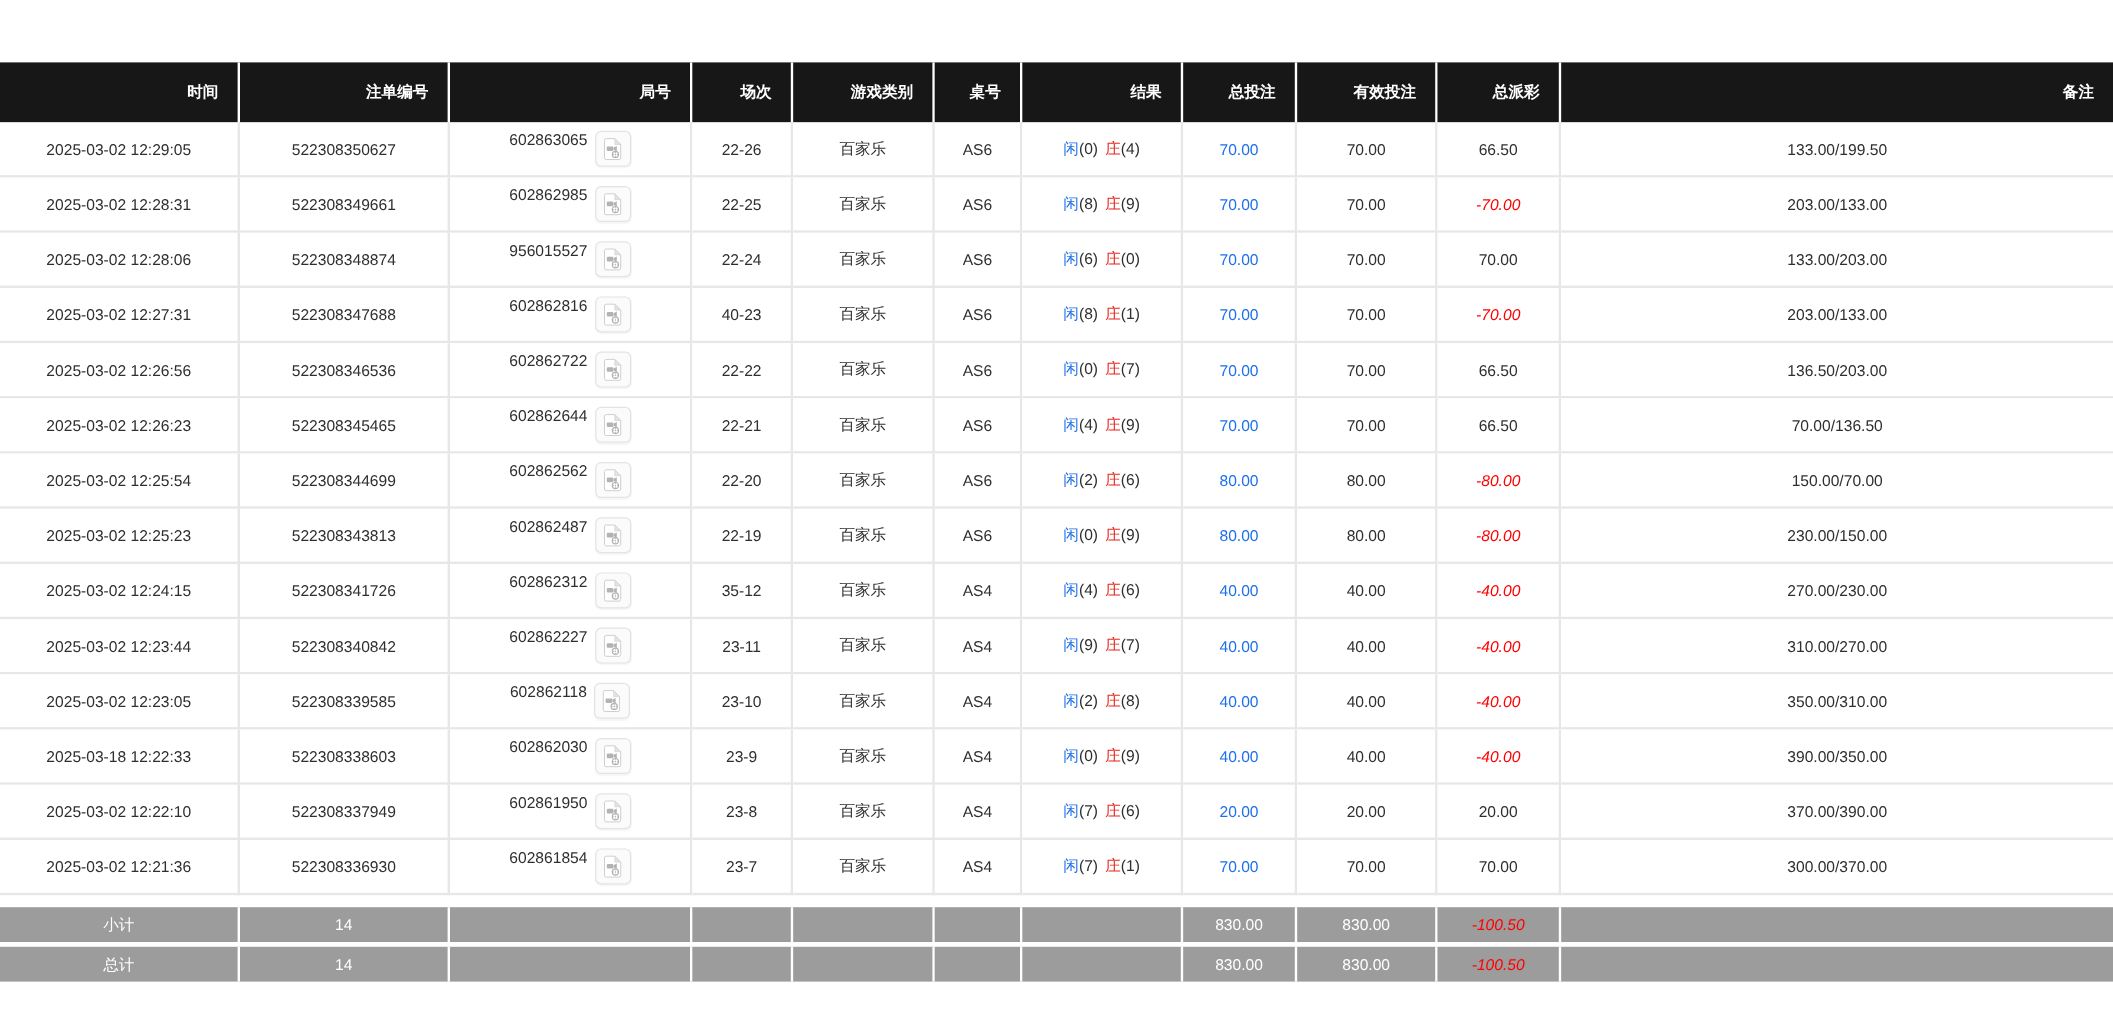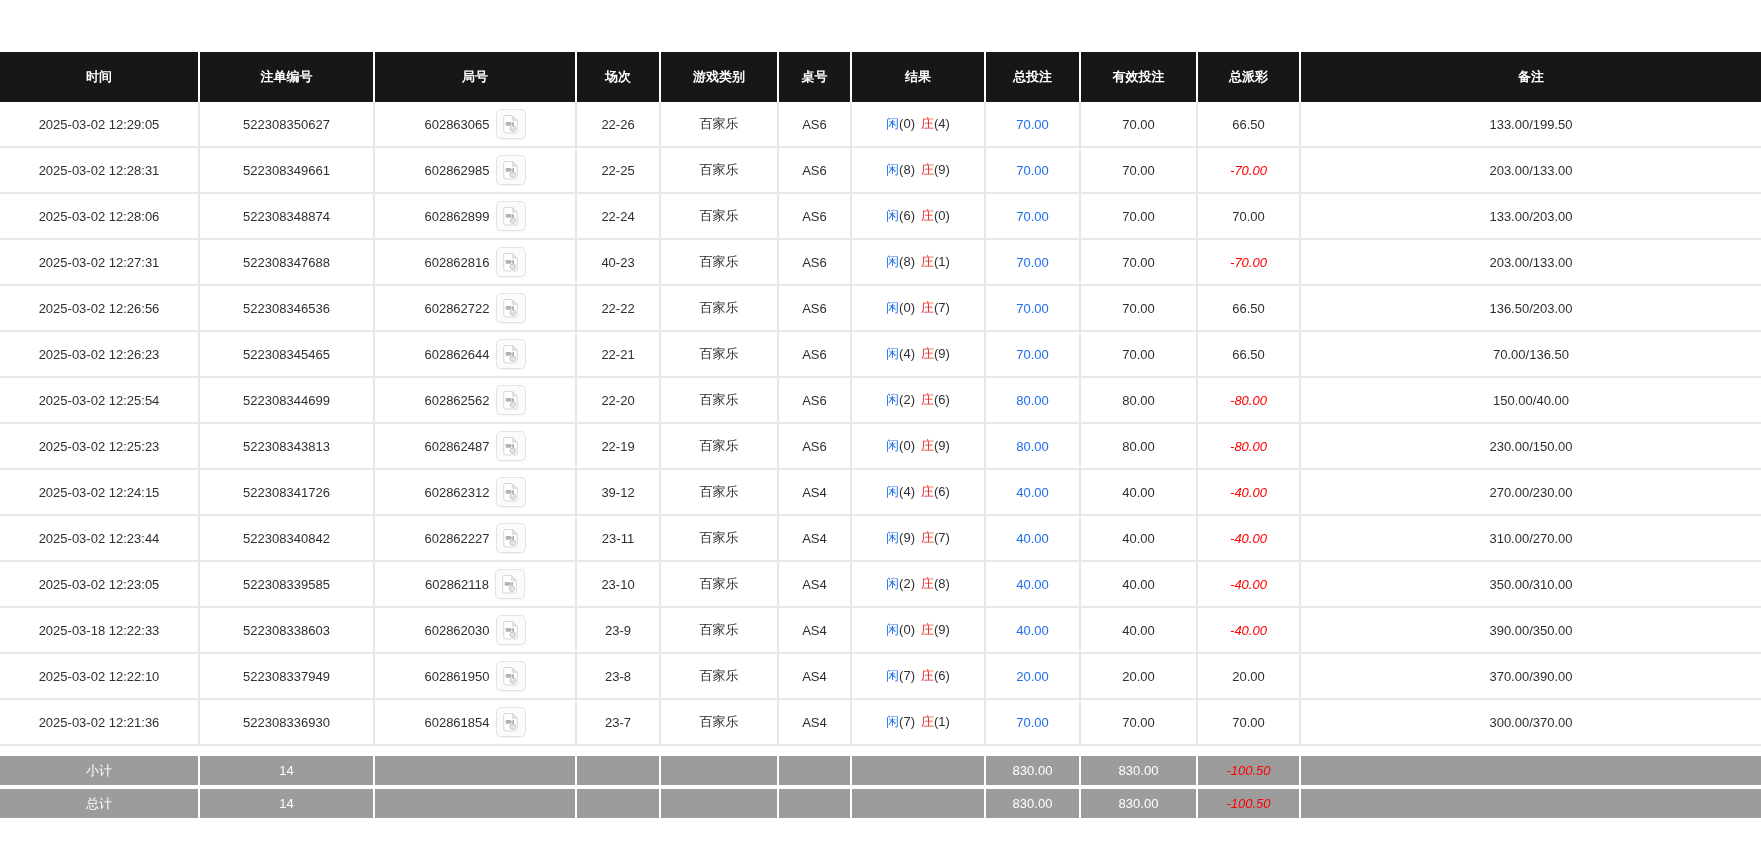--- a/index.html
+++ b/index.html
@@ -15,31 +15,31 @@
   *{box-sizing:border-box;}
   html,body{margin:0;padding:0;}
   body{
     width:1761px;height:851px;background:#ffffff;overflow:hidden;
     font-family:"Liberation Sans","DejaVu Sans",sans-serif;color:var(--text);
   }
   .report{padding-top:52px;}
   table{width:1761px;border-collapse:separate;border-spacing:0;table-layout:fixed;}
   thead th{
     background:var(--header-bg);color:#ffffff;font-weight:bold;font-size:13px;
-    height:30px;border-right:2px solid #ffffff;padding:16px;text-align:center;vertical-align:middle;
+    height:30px;border-right:2px solid #ffffff;padding:16px;text-align:right;vertical-align:middle;
   }
   thead th:last-child{border-right:none;}
   tbody td{
     background:#ffffff;height:46px;text-align:center;vertical-align:middle;
     font-size:13px;padding:0 4px;
     border-right:2px solid var(--grid-line);
     border-bottom:2px solid var(--grid-line);
   }
   tbody td:last-child{border-right:none;margin-left:17px;}
-  .round-wrap{display:inline-flex;align-items:center;gap:6px;}
+  .round-wrap{display:inline-flex;align-items:flex-start;gap:6px;}
   .video-btn{
     width:30px;height:30px;border-radius:5px;border:1px solid #e3e3e3;background:#fbfbfb;
     display:inline-flex;align-items:center;justify-content:center;padding:0;cursor:pointer;
     box-shadow:0 1px 1px rgba(0,0,0,0.04);
   }
   .player{color:var(--player-blue);}
   .banker{color:var(--banker-red);margin-left:6px;}
   .result-num{color:var(--text);}
   .total-bet-link{color:var(--accent-blue);cursor:pointer;}
   .neg{color:var(--negative-red) !important;font-style:italic;}
@@ -157,21 +157,21 @@
       </td>
       <td>70.00</td>
       <td class="check-neg neg">-70.00</td>
       <td>203.00/133.00</td>
     </tr>
         <tr>
       <td>2025-03-02 12:28:06</td>
       <td>522308348874</td>
       <td>
         <span class="round-wrap">
-          <span>602862899</span>
+          <span>956015527</span>
           <button class="video-btn" type="button">
             <svg viewBox="0 0 24 24" width="20" height="20" aria-hidden="true">
               <path d="M5 1.8 h8.6 l5.9 5.9 v13.3 a1.7 1.7 0 0 1 -1.7 1.7 h-12.8 a1.7 1.7 0 0 1 -1.7 -1.7 v-17.5 a1.7 1.7 0 0 1 1.7 -1.7 z" fill="#ffffff" stroke="#cfcfcf" stroke-width="1"></path>
               <path d="M13.6 1.8 l5.9 5.9 h-5.9 z" fill="#e3e3e3" stroke="#cfcfcf" stroke-width="0.6"></path>
               <rect x="5.6" y="9.6" width="6.6" height="4.6" rx="1" fill="#b3b3b3"></rect>
               <path d="M12.4 10.8 l3.2 -1.6 v5.4 l-3.2 -1.6 z" fill="#b3b3b3"></path>
               <circle cx="14.2" cy="17.6" r="3.1" fill="none" stroke="#b3b3b3" stroke-width="1.2"></circle>
               <circle cx="14.2" cy="17.6" r="0.8" fill="#b3b3b3"></circle>
               <circle cx="14.2" cy="15.6" r="0.55" fill="#b3b3b3"></circle>
               <circle cx="14.2" cy="19.6" r="0.55" fill="#b3b3b3"></circle>
@@ -325,21 +325,21 @@
       <td>百家乐</td>
       <td>AS6</td>
       <td>
         <span class="player">闲</span><span class="result-num">(2)</span><span class="banker">庄</span><span class="result-num">(6)</span>
       </td>
       <td>
         <span class="total-bet-link">80.00</span>
       </td>
       <td>80.00</td>
       <td class="check-neg neg">-80.00</td>
-      <td>150.00/40.00</td>
+      <td>150.00/70.00</td>
     </tr>
         <tr>
       <td>2025-03-02 12:25:23</td>
       <td>522308343813</td>
       <td>
         <span class="round-wrap">
           <span>602862487</span>
           <button class="video-btn" type="button">
             <svg viewBox="0 0 24 24" width="20" height="20" aria-hidden="true">
               <path d="M5 1.8 h8.6 l5.9 5.9 v13.3 a1.7 1.7 0 0 1 -1.7 1.7 h-12.8 a1.7 1.7 0 0 1 -1.7 -1.7 v-17.5 a1.7 1.7 0 0 1 1.7 -1.7 z" fill="#ffffff" stroke="#cfcfcf" stroke-width="1"></path>
@@ -384,21 +384,21 @@
               <circle cx="14.2" cy="17.6" r="3.1" fill="none" stroke="#b3b3b3" stroke-width="1.2"></circle>
               <circle cx="14.2" cy="17.6" r="0.8" fill="#b3b3b3"></circle>
               <circle cx="14.2" cy="15.6" r="0.55" fill="#b3b3b3"></circle>
               <circle cx="14.2" cy="19.6" r="0.55" fill="#b3b3b3"></circle>
               <circle cx="12.2" cy="17.6" r="0.55" fill="#b3b3b3"></circle>
               <circle cx="16.2" cy="17.6" r="0.55" fill="#b3b3b3"></circle>
             </svg>
           </button>
         </span>
       </td>
-      <td>39-12</td>
+      <td>35-12</td>
       <td>百家乐</td>
       <td>AS4</td>
       <td>
         <span class="player">闲</span><span class="result-num">(4)</span><span class="banker">庄</span><span class="result-num">(6)</span>
       </td>
       <td>
         <span class="total-bet-link">40.00</span>
       </td>
       <td>40.00</td>
       <td class="check-neg neg">-40.00</td>

